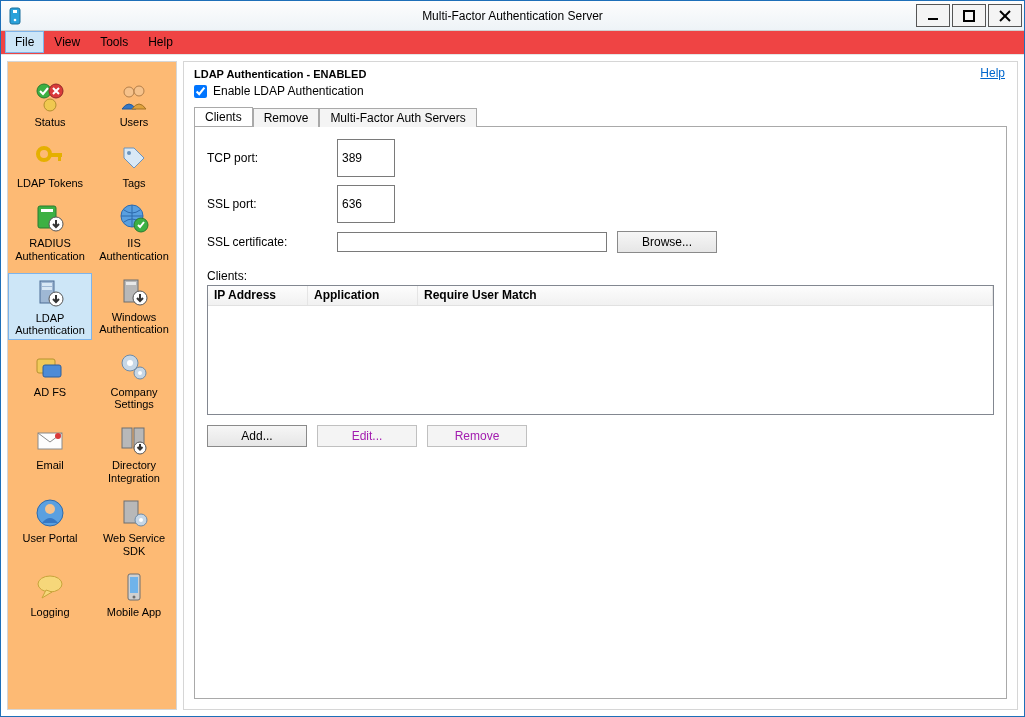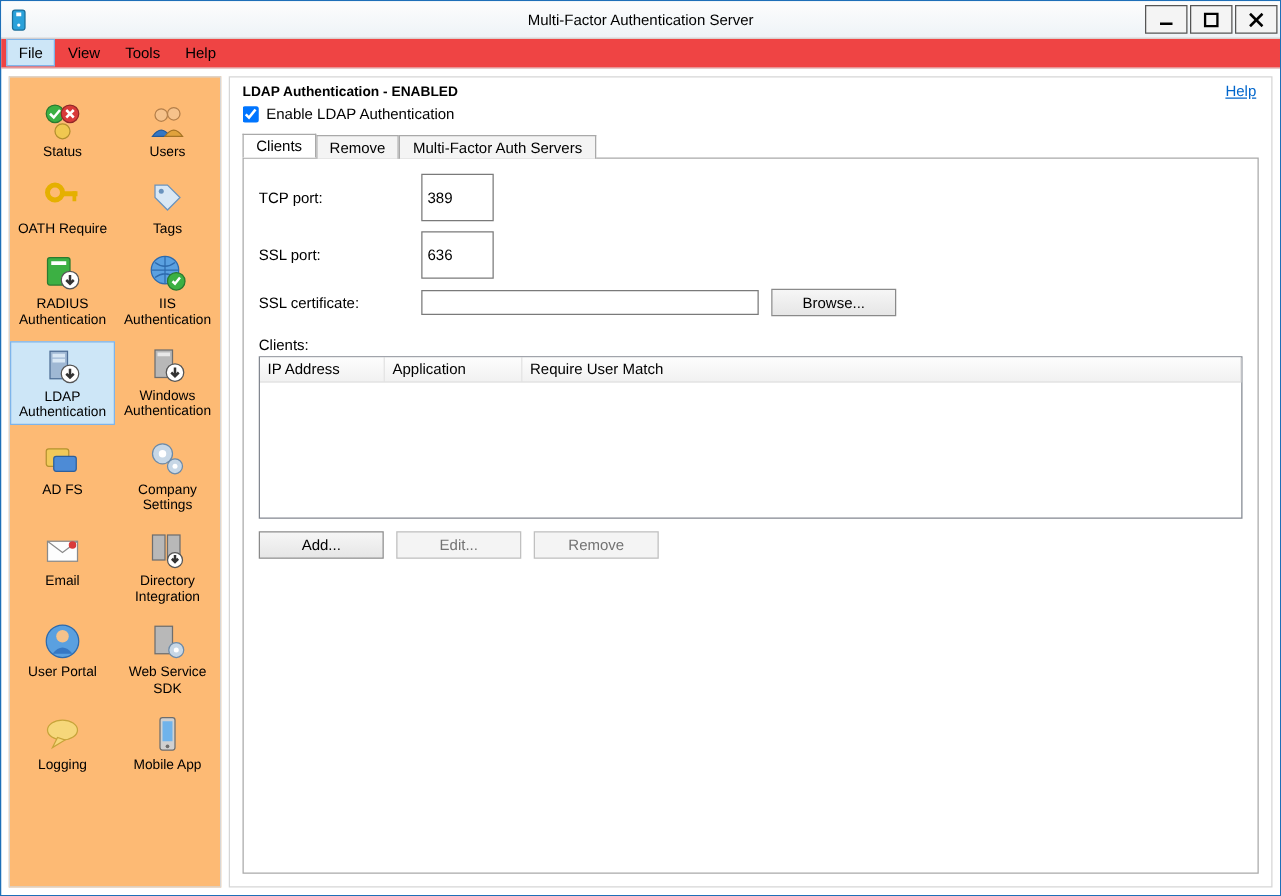--- a/index.html
+++ b/index.html
@@ -199,23 +199,24 @@
     font-size:12px;
   }
   .clients-label { margin: 8px 0 2px 0; }
   .listview {
     border:1px solid #828790;
     height: 130px;
     background:#fff;
   }
   .listview-header {
     display:flex;
-    background:#e5e5e5;
+    background:#737373;
     border-bottom:1px solid #e1e1e1;
     height:20px;
+    font-weight:bold;
   }
   .lv-col {
     border-right:1px solid #e5e5e5;
     padding: 2px 6px;
     font-size:12px;
     background: linear-gradient(#fdfdfd,#f1f1f1);
   }
   .btn-row {
     display:flex;
     gap:10px;
@@ -223,21 +224,21 @@
   }
   .btn {
     width: 100px;
     height:22px;
     background: linear-gradient(#f6f6f6,#e6e6e6);
     border:1px solid #8a8a8a;
     font-family:inherit;
     font-size:12px;
   }
   .btn.disabled {
-    color:#737373;
+    color:#a21caf;
     border-color:#c0c0c0;
     background:#f4f4f4;
   }
 </style>
 </head>
 <body>
 
 <div class="window">
 
   <div class="titlebar">
@@ -307,21 +308,21 @@
         </div>
 
         <div class="side-item">
           <div class="side-icon">
             <svg width="32" height="32" viewBox="0 0 32 32">
               <circle cx="10" cy="12" r="6" fill="none" stroke="#e5b000" stroke-width="4"></circle>
               <rect x="14" y="11" width="14" height="4" fill="#e5b000"></rect>
               <rect x="24" y="11" width="3" height="8" fill="#e5b000"></rect>
             </svg>
           </div>
-          <div class="side-label">OATH Require</div>
+          <div class="side-label">LDAP Tokens</div>
         </div>
 
         <div class="side-item">
           <div class="side-icon">
             <svg width="32" height="32" viewBox="0 0 32 32">
               <path d="M6 6 h10 l10 10 -10 10 -10 -10 z" fill="#d9e8f5" stroke="#6a93bd"></path>
               <circle cx="11" cy="11" r="2" fill="#6a93bd"></circle>
             </svg>
           </div>
           <div class="side-label">Tags</div>

